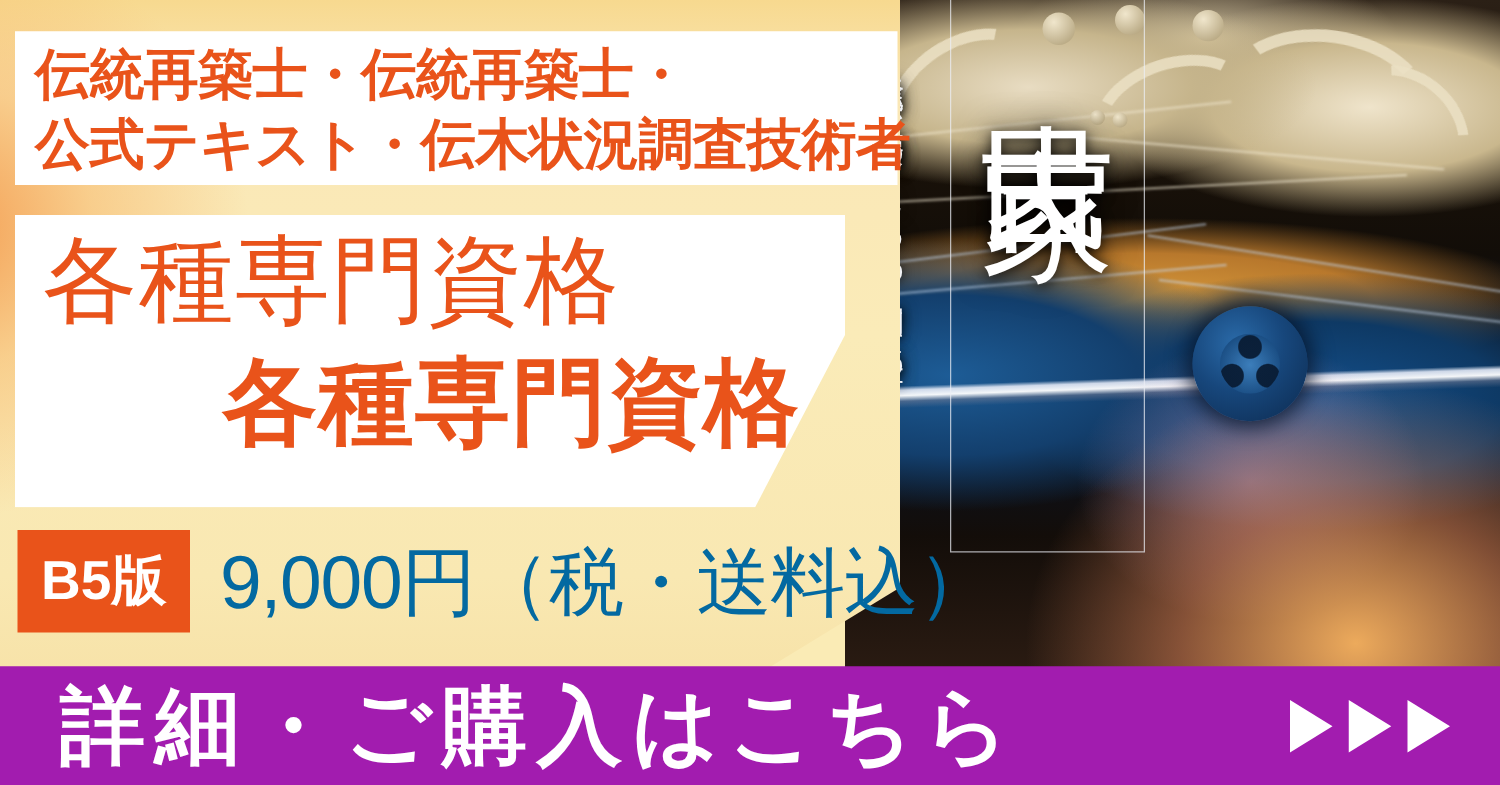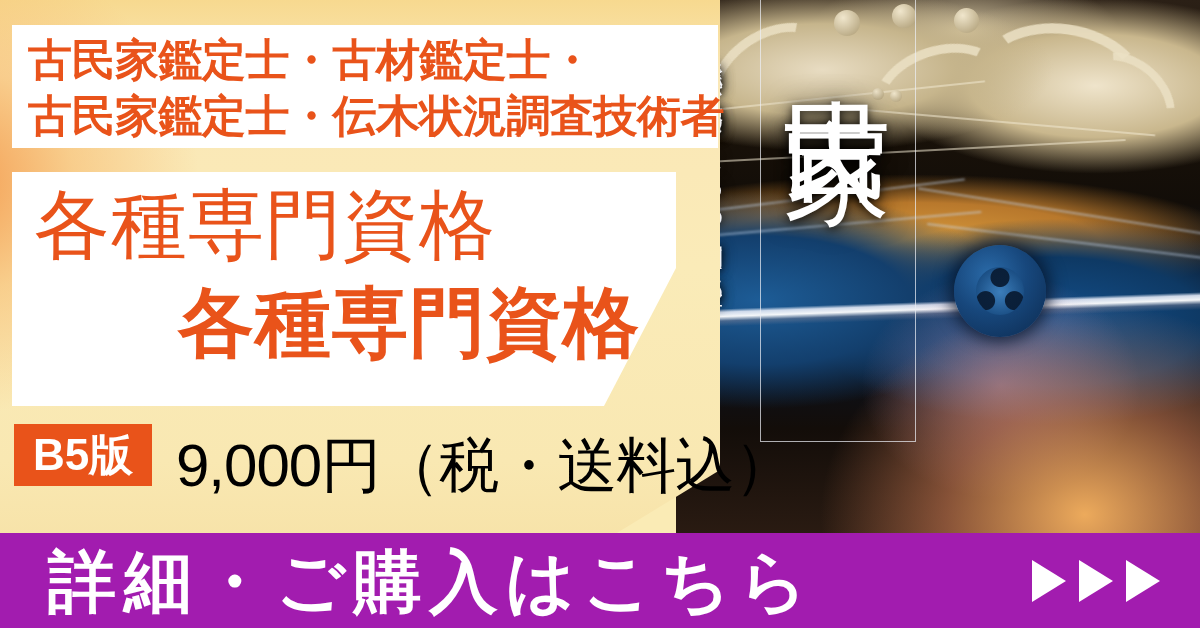--- a/index.html
+++ b/index.html
@@ -113,30 +113,30 @@
     position:absolute;left:22px;top:8px;
     color:#E9531A;font-size:76px;font-weight:400;line-height:1.18;letter-spacing:1px;white-space:nowrap;
   }
   .box2 .l2{
     position:absolute;left:166px;top:106px;
     color:#E9531A;font-size:76px;font-weight:700;line-height:1.18;letter-spacing:1px;white-space:nowrap;
   }
 
   
   .badge{
-    position:absolute;left:14px;top:424px;width:138px;height:62px;
+    position:absolute;left:14px;top:424px;width:138px;height:82px;
     background:#E9531A;
   }
   .badge span{
     position:absolute;left:0;right:0;top:50%;transform:translateY(-50%);
     text-align:center;color:#fff;font-size:44px;font-weight:700;line-height:1;letter-spacing:0px;
   }
   .price{
     position:absolute;left:176px;top:430px;
-    color:#000000;font-size:60px;font-weight:400;line-height:1.2;white-space:nowrap;
+    color:#0369a1;font-size:60px;font-weight:400;line-height:1.2;white-space:nowrap;
     letter-spacing:-1px;
   }
 
   
   .cta{
     position:absolute;left:0;top:533px;width:1200px;height:95px;
     background:#a21caf;display:flex;align-items:center;
   }
   .cta .label{
     position:absolute;left:48px;top:50%;transform:translateY(-50%);
@@ -181,22 +181,22 @@
 
     <div class="cover-frame"></div>
     <div class="cover-title">古民家</div>
     <div class="cover-sub">伝統構法、古民家活用のための調査と再生の</div>
   </div>
 
   <div class="cream"></div>
 
   <div class="box1">
     <div class="lines">
-      <div>古民家鑑定士・古材鑑定士・</div>
-      <div>古民家鑑定士・伝木状況調査技術者</div>
+      <div>伝統再築士・伝統再築士・</div>
+      <div>公式テキスト・伝木状況調査技術者</div>
     </div>
   </div>
 
   <div class="box2">
     <div class="l1">各種専門資格</div>
     <div class="l2">各種専門資格</div>
   </div>
 
   <div class="badge">
     <span>B5版</span>

